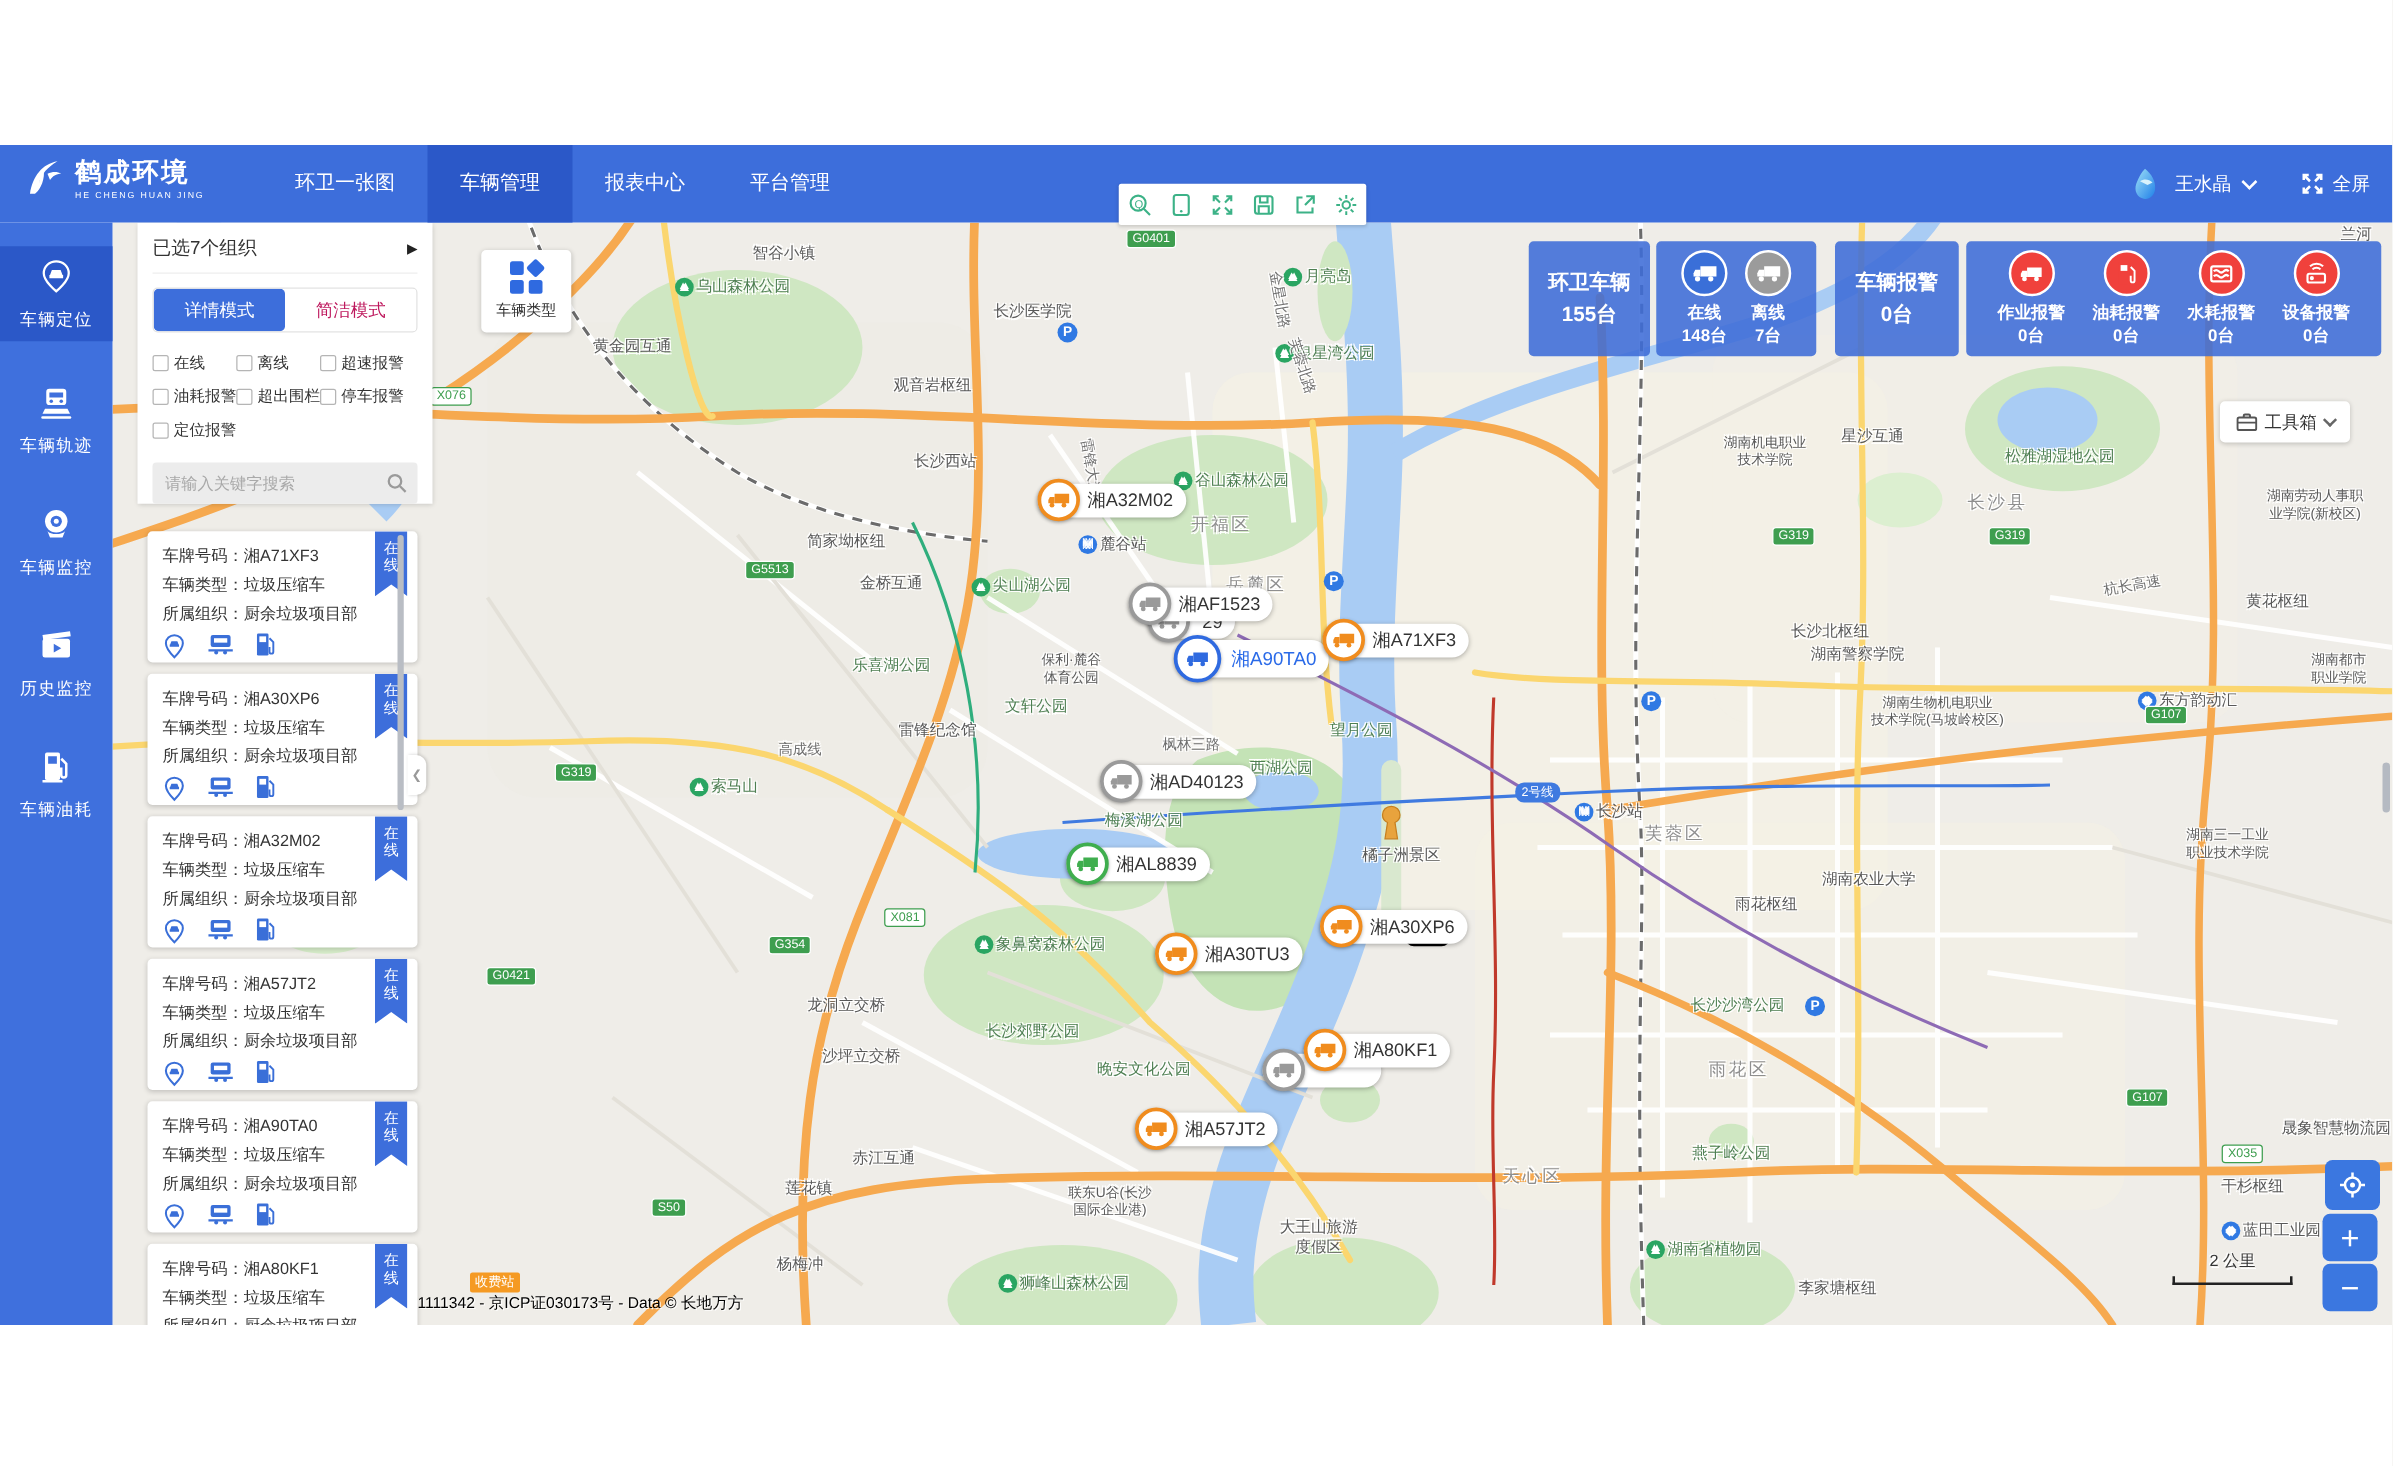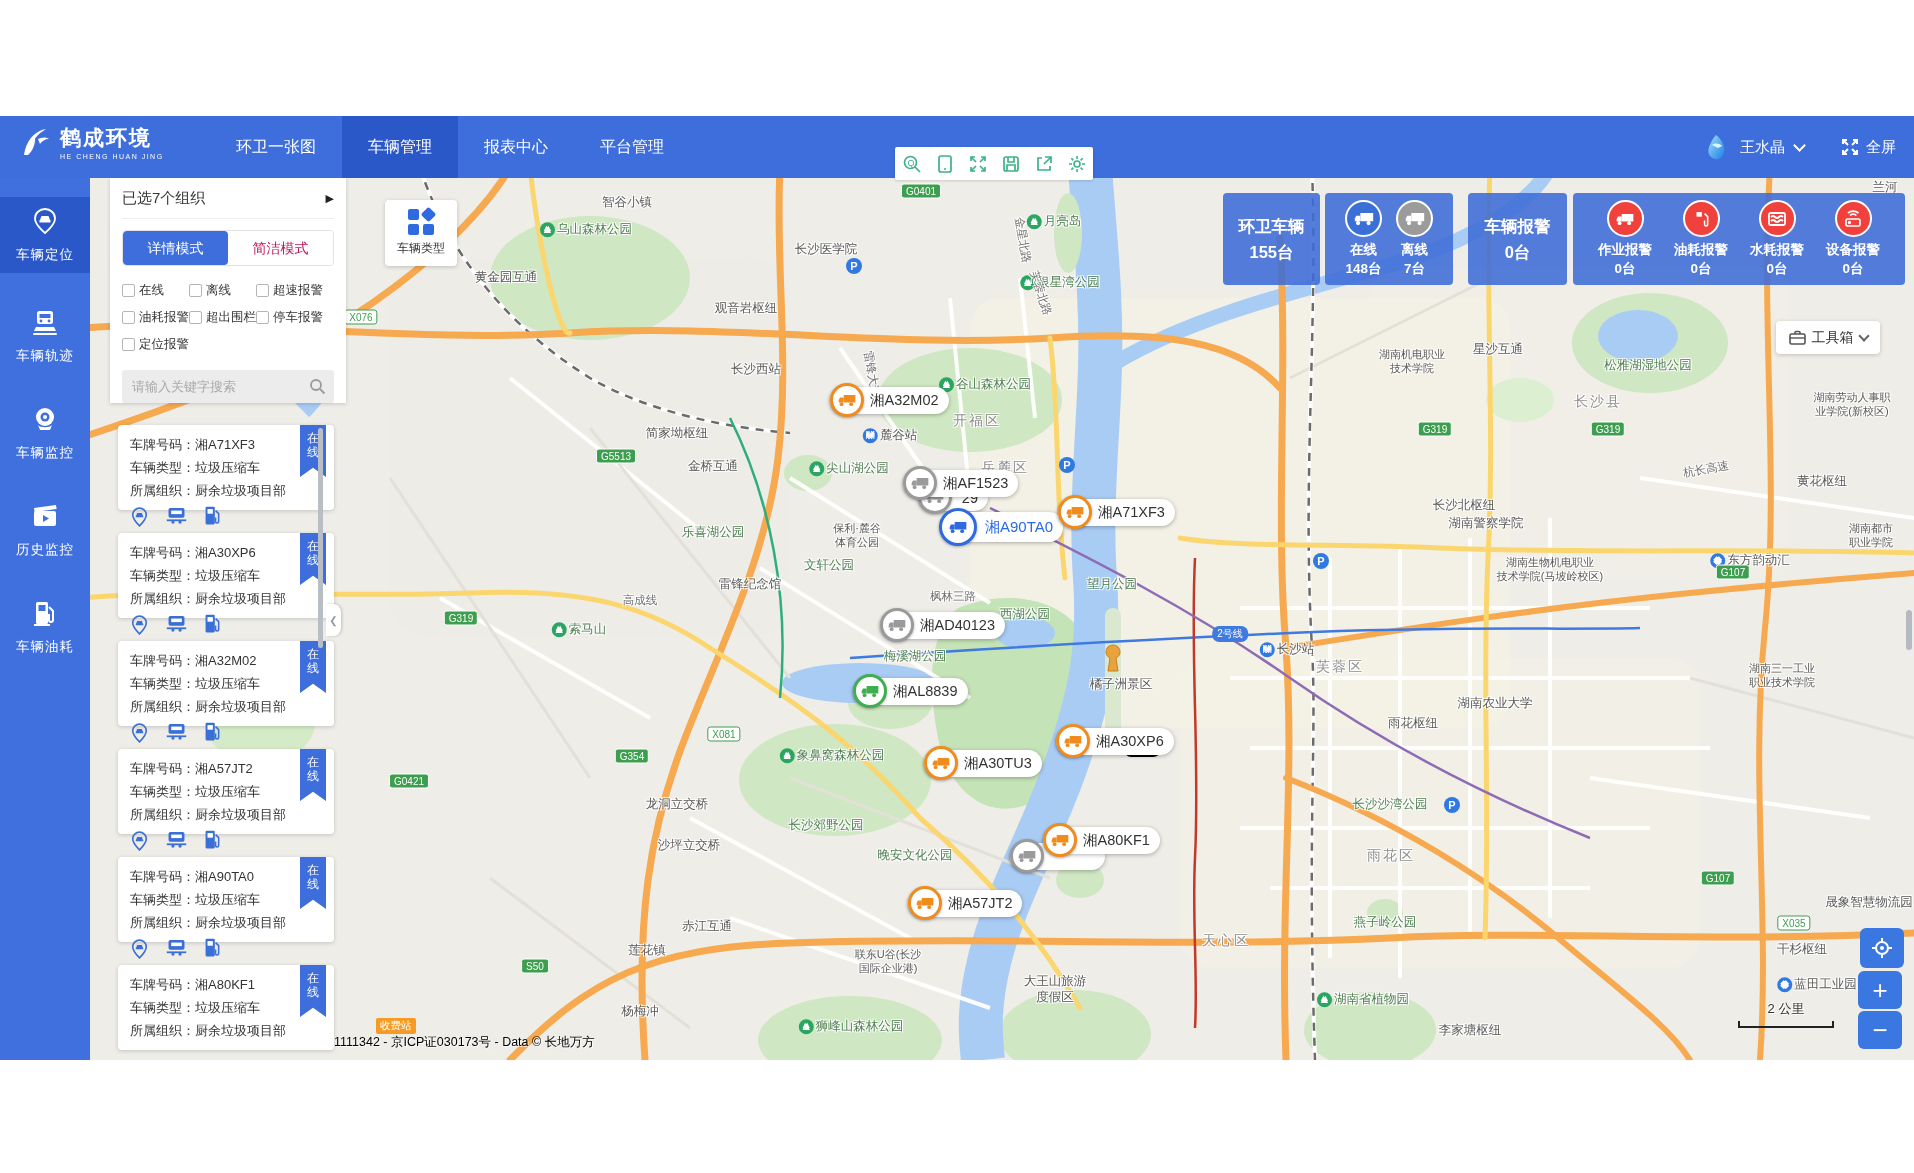--- a/index.html
+++ b/index.html
@@ -56,21 +56,21 @@
 .mode-tab{flex:1;height:34px;line-height:34px;text-align:center;font-size:14px;color:#be185d;background:#fff;cursor:pointer}
 .mode-tab.active{background:#3d6edb;color:#fff;border-radius:4px}
 .filters{position:relative;height:92px}
 .filter{position:absolute;display:flex;align-items:center;gap:4px;font-size:12.5px;color:#333;cursor:pointer}
 .cbx{width:13px;height:13px;border:1px solid #b5b5b5;border-radius:2px;background:#fff}
 .search-row{position:relative;margin:2px 0 12px 0}
 .search-input{width:100%;height:33px;background:#ececec;border:none;border-radius:3px;padding:0 30px 0 10px;font-size:13px;color:#0f172a;font-family:inherit}
 .search-input::placeholder{color:#a9a9a9}
 .search-ic{position:absolute;right:8px;top:8px}
 .cards{position:absolute;left:8px;top:247px;width:216px}
-.vcard{position:relative;background:#fff;border-radius:4px;box-shadow:0 1px 4px rgba(0,0,0,.18);margin-bottom:23px;padding:11px 12px 8px 12px;height:85px;cursor:pointer}
+.vcard{position:relative;background:#fff;border-radius:4px;box-shadow:0 1px 4px rgba(0,0,0,.18);margin-bottom:9px;padding:11px 12px 8px 12px;height:105px;cursor:pointer}
 .vline{font-size:13px;color:#333;margin-bottom:5px;white-space:nowrap}
 .vicons{display:flex;gap:16px;margin-top:6px}
 .vicons svg{color:#3a6fd8;cursor:pointer}
 .ribbon{position:absolute;right:8px;top:0;width:26px;height:52px;background:#3d6edb;color:#fff;font-size:12px;display:flex;flex-direction:column;align-items:center;padding-top:6px;line-height:14px;clip-path:polygon(0 0,100% 0,100% 100%,50% 82%,0 100%)}
 .list-scroll{position:absolute;left:228px;top:250px;width:5px;height:220px;border-radius:3px;background:#b9bdc4;z-index:41}
 .collapse{position:absolute;left:236px;top:426px;width:15px;height:32px;background:#fff;border-radius:0 8px 8px 0;box-shadow:1px 0 3px rgba(0,0,0,.2);z-index:41;display:flex;align-items:center;justify-content:center;color:#999;font-size:10px;cursor:pointer}
 
 .vtype-btn{position:absolute;left:295px;top:22px;width:72px;height:66px;background:#fff;border-radius:4px;box-shadow:0 1px 4px rgba(0,0,0,.2);z-index:30;display:flex;flex-direction:column;align-items:center;justify-content:center;gap:5px;cursor:pointer;font-size:12px;color:#333}
 .grid-ic{width:26px;height:26px;position:relative}
 .grid-ic i{position:absolute;width:11px;height:11px;background:#2f6ae0;border-radius:2px}
@@ -320,29 +320,29 @@
         <div class="map-label" style="left: 656px; top: 131px;">观音岩枢纽</div>
         <div class="map-label" style="left: 666px; top: 192px;">长沙西站</div>
         <div class="map-label road" style="left: 782px; top: 196px; transform: translate(-50%, -50%) rotate(80deg);">雷锋大道</div>
         <div class="map-label road" style="left: 933px; top: 62px; transform: translate(-50%, -50%) rotate(80deg);">金星北路</div>
         <div class="map-label road" style="left: 951px; top: 115px; transform: translate(-50%, -50%) rotate(72deg);">芙蓉北路</div>
         <div class="map-label park" style="left: 895px; top: 207px;"><span class="poi-ic">▲</span>谷山森林公园</div>
         <div class="map-label district" style="left: 887px; top: 243px; font-family: Liberation Serif, serif;">开福区</div>
         <div class="map-label" style="left: 800px; top: 258px;"><span class="poi-ic blue">M</span>麓谷站</div>
         <div class="map-label" style="left: 587px; top: 256px;">简家坳枢纽</div>
         <div class="map-label" style="left: 623px; top: 289px;">金桥互通</div>
-        <div class="map-label park" style="left: 759px; top: 291px;"><span class="poi-ic">▲</span>尖山湖公园</div>
+        <div class="map-label park" style="left: 727px; top: 291px; font-family: Liberation Serif, serif;"><span class="poi-ic">▲</span>尖山湖公园</div>
         <div class="map-label district" style="left: 915px; top: 290px;">岳麓区</div>
         <div class="map-label small" style="left: 767px; top: 358px;">保利·麓谷<br>体育公园</div>
         <div class="map-label park" style="left: 623px; top: 355px;">乐喜湖公园</div>
         <div class="map-label park" style="left: 739px; top: 388px;">文轩公园</div>
         <div class="map-label" style="left: 660px; top: 407px;">雷锋纪念馆</div>
         <div class="map-label road" style="left: 550px; top: 422px;">高成线</div>
         <div class="map-label park" style="left: 489px; top: 452px;"><span class="poi-ic">▲</span>索马山</div>
-        <div class="map-label park" style="left: 999px; top: 407px; margin-left: 23px;">望月公园</div>
+        <div class="map-label park" style="left: 999px; top: 407px;">望月公园</div>
         <div class="map-label park" style="left: 935px; top: 437px;">西湖公园</div>
         <div class="map-label road" style="left: 863px; top: 418px;">枫林三路</div>
         <div class="map-label park" style="left: 825px; top: 479px;">梅溪湖公园</div>
         <div class="map-label" style="left: 1031px; top: 507px;">橘子洲景区</div>
         <div class="map-label park" style="left: 742px; top: 578px;"><span class="poi-ic">▲</span>象鼻窝森林公园</div>
         <div class="map-label" style="left: 587px; top: 627px;">龙洞立交桥</div>
         <div class="map-label" style="left: 599px; top: 668px;">沙坪立交桥</div>
         <div class="map-label park" style="left: 736px; top: 648px;">长沙郊野公园</div>
         <div class="map-label park" style="left: 825px; top: 678px;">晚安文化公园</div>
         <div class="map-label" style="left: 617px; top: 749px;">赤江互通</div>

